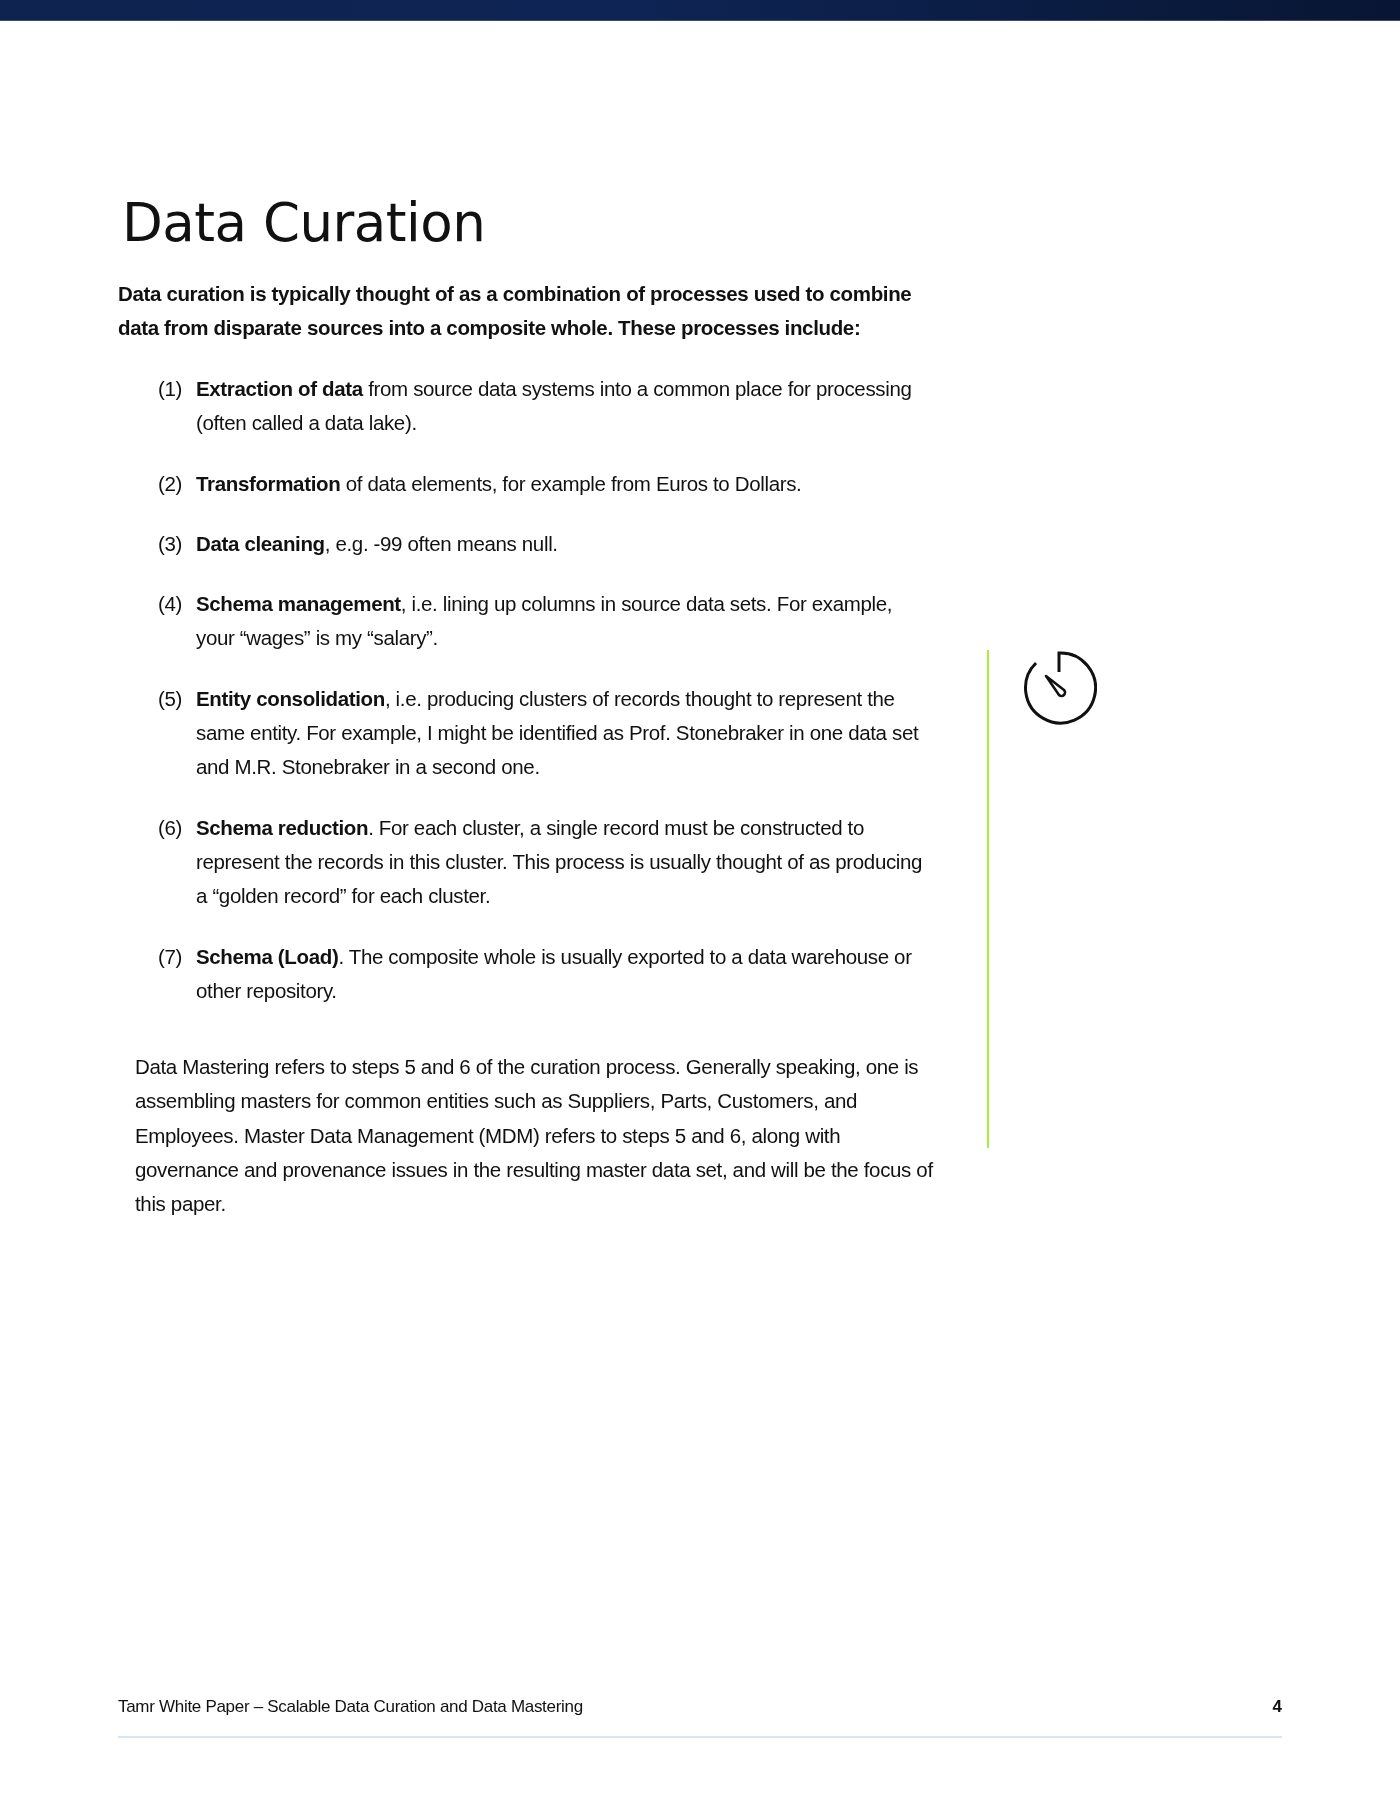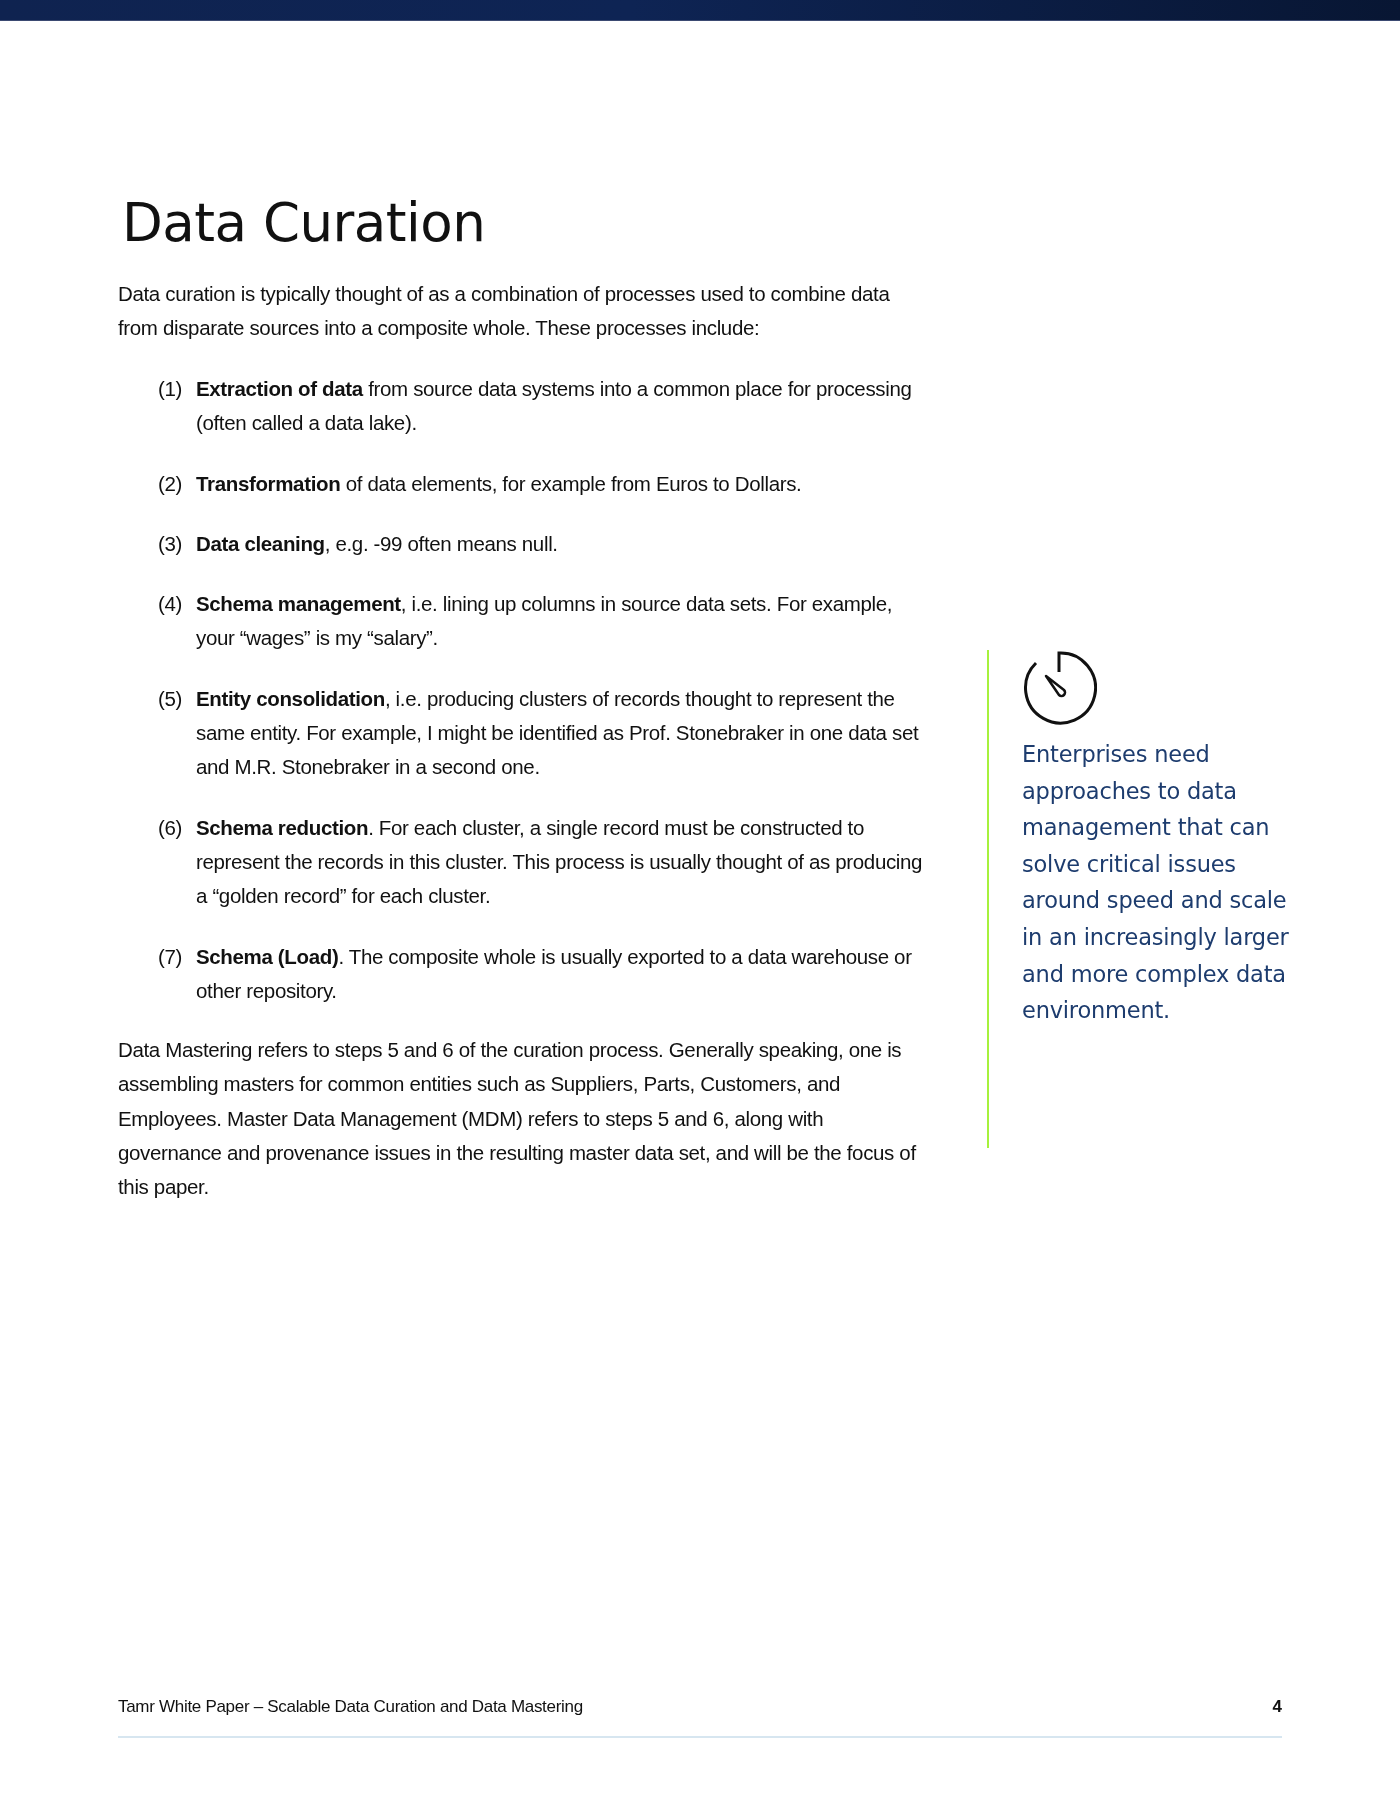--- a/index.html
+++ b/index.html
@@ -16,27 +16,27 @@
     .page-title {
       position: absolute; left: 118px; top: 190px; margin: 4px;
       font-family: "DejaVu Sans", sans-serif; font-weight: 300;
       font-size: 53px; letter-spacing: -0.5px; color: #111111; line-height: 1.1;
       font-weight: normal;
     }
     .body-text {
       font-family: "Liberation Sans", sans-serif; font-size: 20.5px;
       line-height: 34.3px; color: #111111; letter-spacing: -0.35px;
     }
-    .intro { position: absolute; left: 118px; top: 277px; width: 800px; margin: 0; }
+    .intro { position: absolute; left: 118px; top: 277px; width: 800px; margin: 0; font-weight: bold; }
     .steps { position: absolute; left: 158px; top: 372px; width: 770px; margin: 0; padding: 0; list-style: none; }
     .step { display: flex; margin: 0 0 26px 0; }
     .step-num { width: 38px; flex: 0 0 38px; }
     .step-body { flex: 1; }
     .step-term { font-weight: bold; }
-    .mastering { position: absolute; left: 118px; top: 1033px; width: 810px; margin: 0; }
+    .mastering { position: absolute; left: 118px; top: 1033px; width: 810px; margin: 17px; }
     .callout {
       position: absolute; left: 987px; top: 650px; width: 300px; height: 498px;
       border-left: 2px solid #a6f13c;
     }
     .clock-icon { position: absolute; left: 32px; top: 0px; width: 76px; height: 76px; }
     .callout-text {
       position: absolute; left: 33px; top: 86px; width: 270px; margin: 0;
       font-family: "DejaVu Sans", sans-serif; font-size: 22.5px; line-height: 36.6px;
       color: #1d3c6e; letter-spacing: -0.2px;
     }
@@ -95,18 +95,17 @@
   </li>
 </ul>
 
 <p class="mastering body-text">Data Mastering refers to steps 5 and 6 of the curation process. Generally speaking, one is assembling masters for common entities such as Suppliers, Parts, Customers, and Employees. Master Data Management (MDM) refers to steps 5 and 6, along with governance and provenance issues in the resulting master data set, and will be the focus of this paper.</p>
 
 <aside class="callout">
   <svg class="clock-icon" viewBox="0 0 76 76">
     <path d="M 15 13 A 35 35 0 1 0 38 3 L 38 22" fill="none" stroke="#111111" stroke-width="3" stroke-linecap="butt"></path>
     <path d="M 25 26 L 43 40 A 3.5 3.5 0 0 1 38 45 Z" fill="none" stroke="#111111" stroke-width="2.5" stroke-linejoin="round"></path>
   </svg>
-  <p class="callout-text">Enterprises need approaches to data management that can solve critical issues around speed and scale in an increasingly larger and more complex data environment.</p>
 </aside>
 
 <div class="footer-title">Tamr White Paper – Scalable Data Curation and Data Mastering</div>
 <div class="page-number">4</div>
 <div class="footer-rule"></div>
 
 </body></html>

